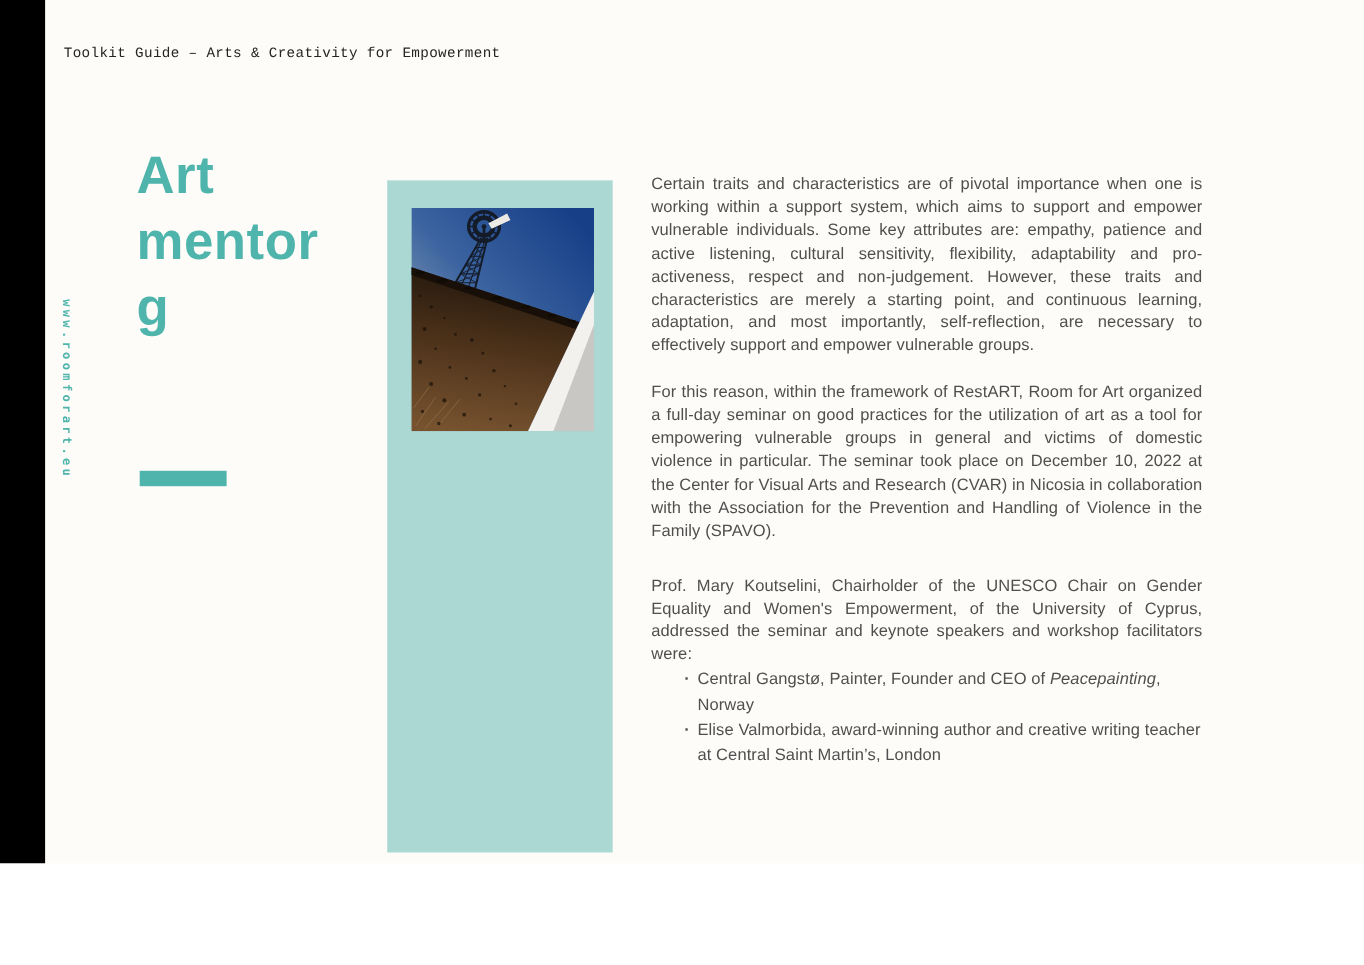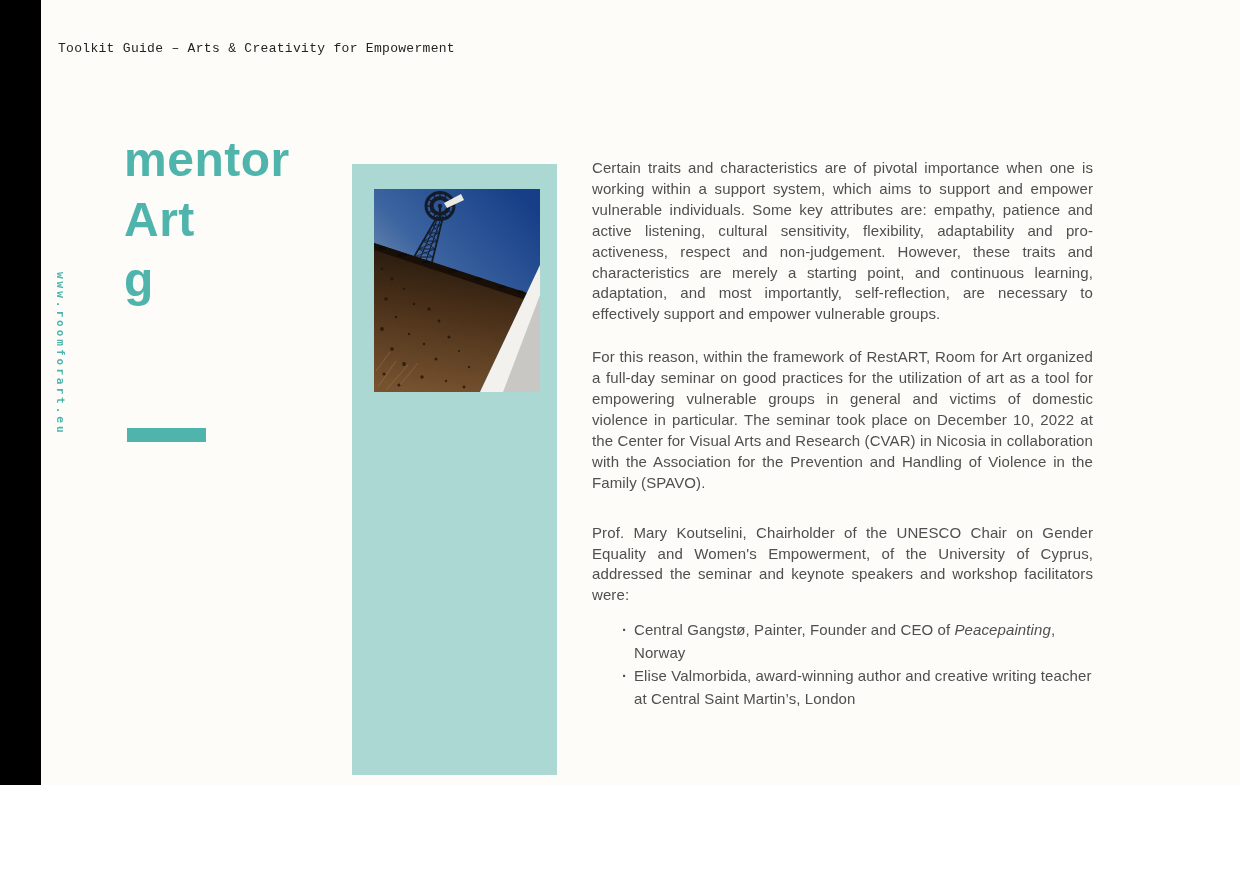--- a/index.html
+++ b/index.html
@@ -49,21 +49,21 @@
     position:absolute;left:22px;top:25px;width:166px;height:203px;display:block;
   }
   .text-column{
     position:absolute;left:592px;top:158px;width:501px;
     color:var(--body-text);
     font-size:15px;line-height:20.9px;letter-spacing:0.1px;
     text-align:justify;
   }
   .text-column p{margin:0 0 22px 0;}
   .text-column p.gap-large{margin-bottom:29px;}
-  .text-column p.gap-none{margin-bottom:12px;}
+  .text-column p.gap-none{margin-bottom:0;}
   .speaker-list{
     margin:0;padding:0 0 0 30px;list-style:none;
     line-height:23px;text-align:left;
   }
   .speaker-list li{position:relative;padding-left:12px;}
   .speaker-list .marker{position:absolute;left:0;top:0;font-weight:700;}
   .speaker-list em{font-style:italic;}
   .page-number{
     position:absolute;left:57px;top:824px;
     font-size:12px;font-weight:700;color:#111111;
@@ -74,22 +74,22 @@
 
 <div class="page">
 
   <div class="left-black-bar"></div>
 
   <div class="running-header">Toolkit Guide – Arts &amp; Creativity for Empowerment</div>
 
   <div class="vertical-url">www.roomforart.eu</div>
 
   <h1 class="title">
+    <div>Art</div>
     <div>mentor</div>
-    <div>Art</div>
     <div>g</div>
   </h1>
 
   <div class="title-dash"></div>
 
   <div class="teal-panel">
     <svg class="photo" viewBox="0 0 166 203" xmlns="http://www.w3.org/2000/svg" role="img">
       <defs>
         <linearGradient id="skyGrad" x1="0.85" y1="0" x2="0.15" y2="0.8">
           <stop offset="0" stop-color="#163f88"></stop>

